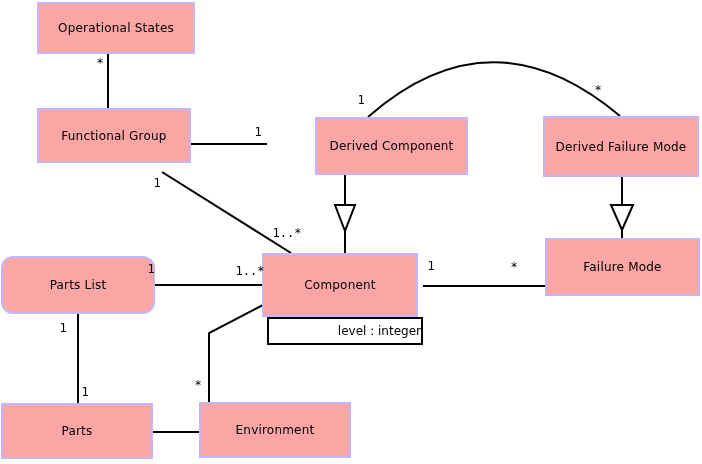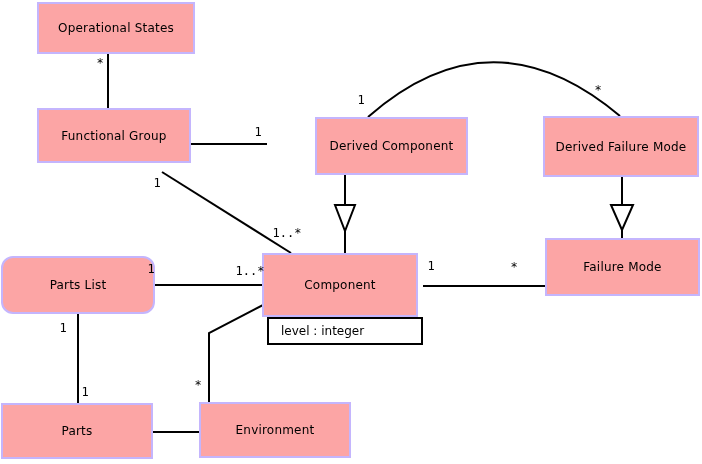--- a/index.html
+++ b/index.html
@@ -8,21 +8,21 @@
     font-family:"DejaVu Sans",sans-serif;color:#000;overflow:hidden;
   }
   #wires{position:absolute;left:0;top:0;width:702px;height:464px;}
   .node{
     position:absolute;background:#fca5a5;border:2px solid #c4b5fd;
     display:flex;align-items:center;justify-content:center;
     font-size:12px;letter-spacing:0.2px;box-sizing:border-box;white-space:nowrap;
   }
   .attr-compartment{
     position:absolute;background:#ffffff;border:2px solid #000;
-    display:flex;align-items:center;justify-content:flex-start;
+    display:flex;align-items:center;justify-content:flex-end;
     font-size:12px;box-sizing:border-box;padding-left:12px;white-space:nowrap;
   }
   .mult{
     position:absolute;font-family:"DejaVu Sans Mono",monospace;
     font-size:12px;color:#000;transform:translate(-50%,-50%);line-height:1;
     white-space:nowrap;
   }
 </style>
 </head>
 <body>

